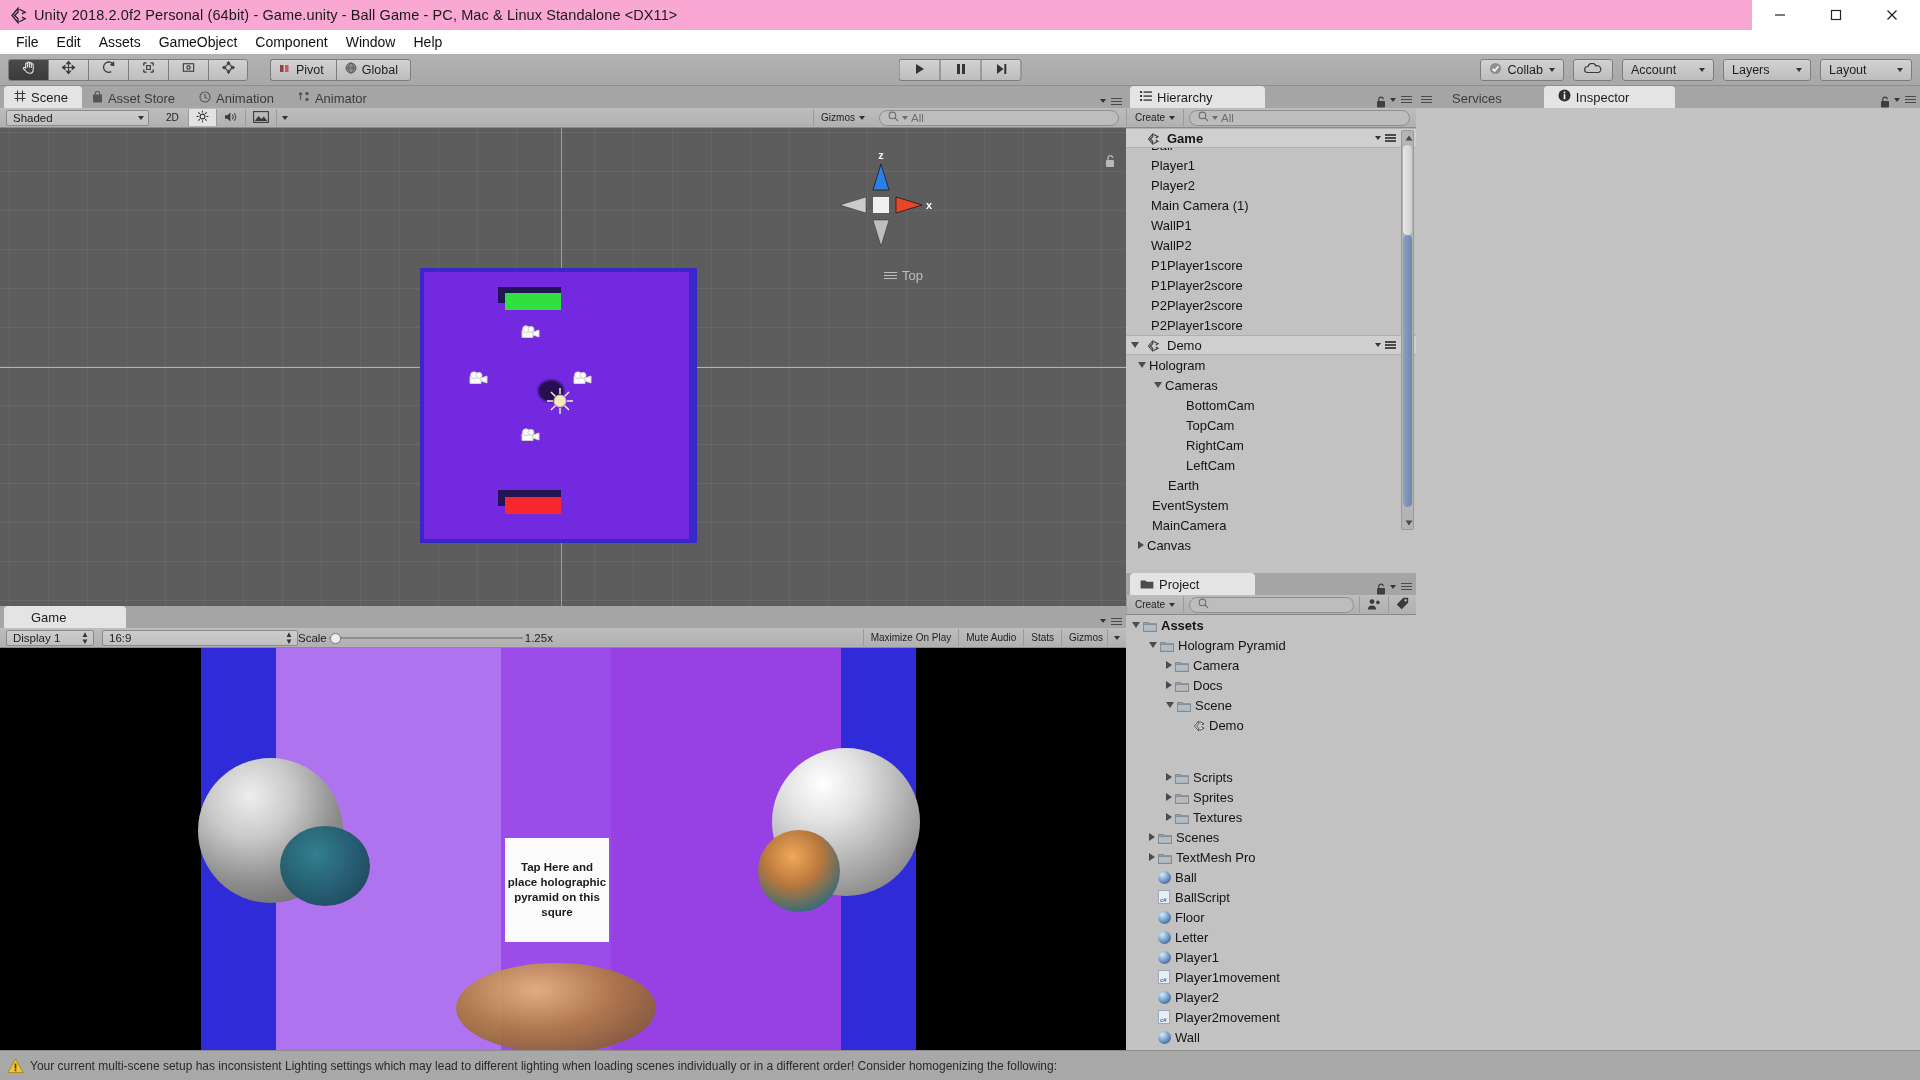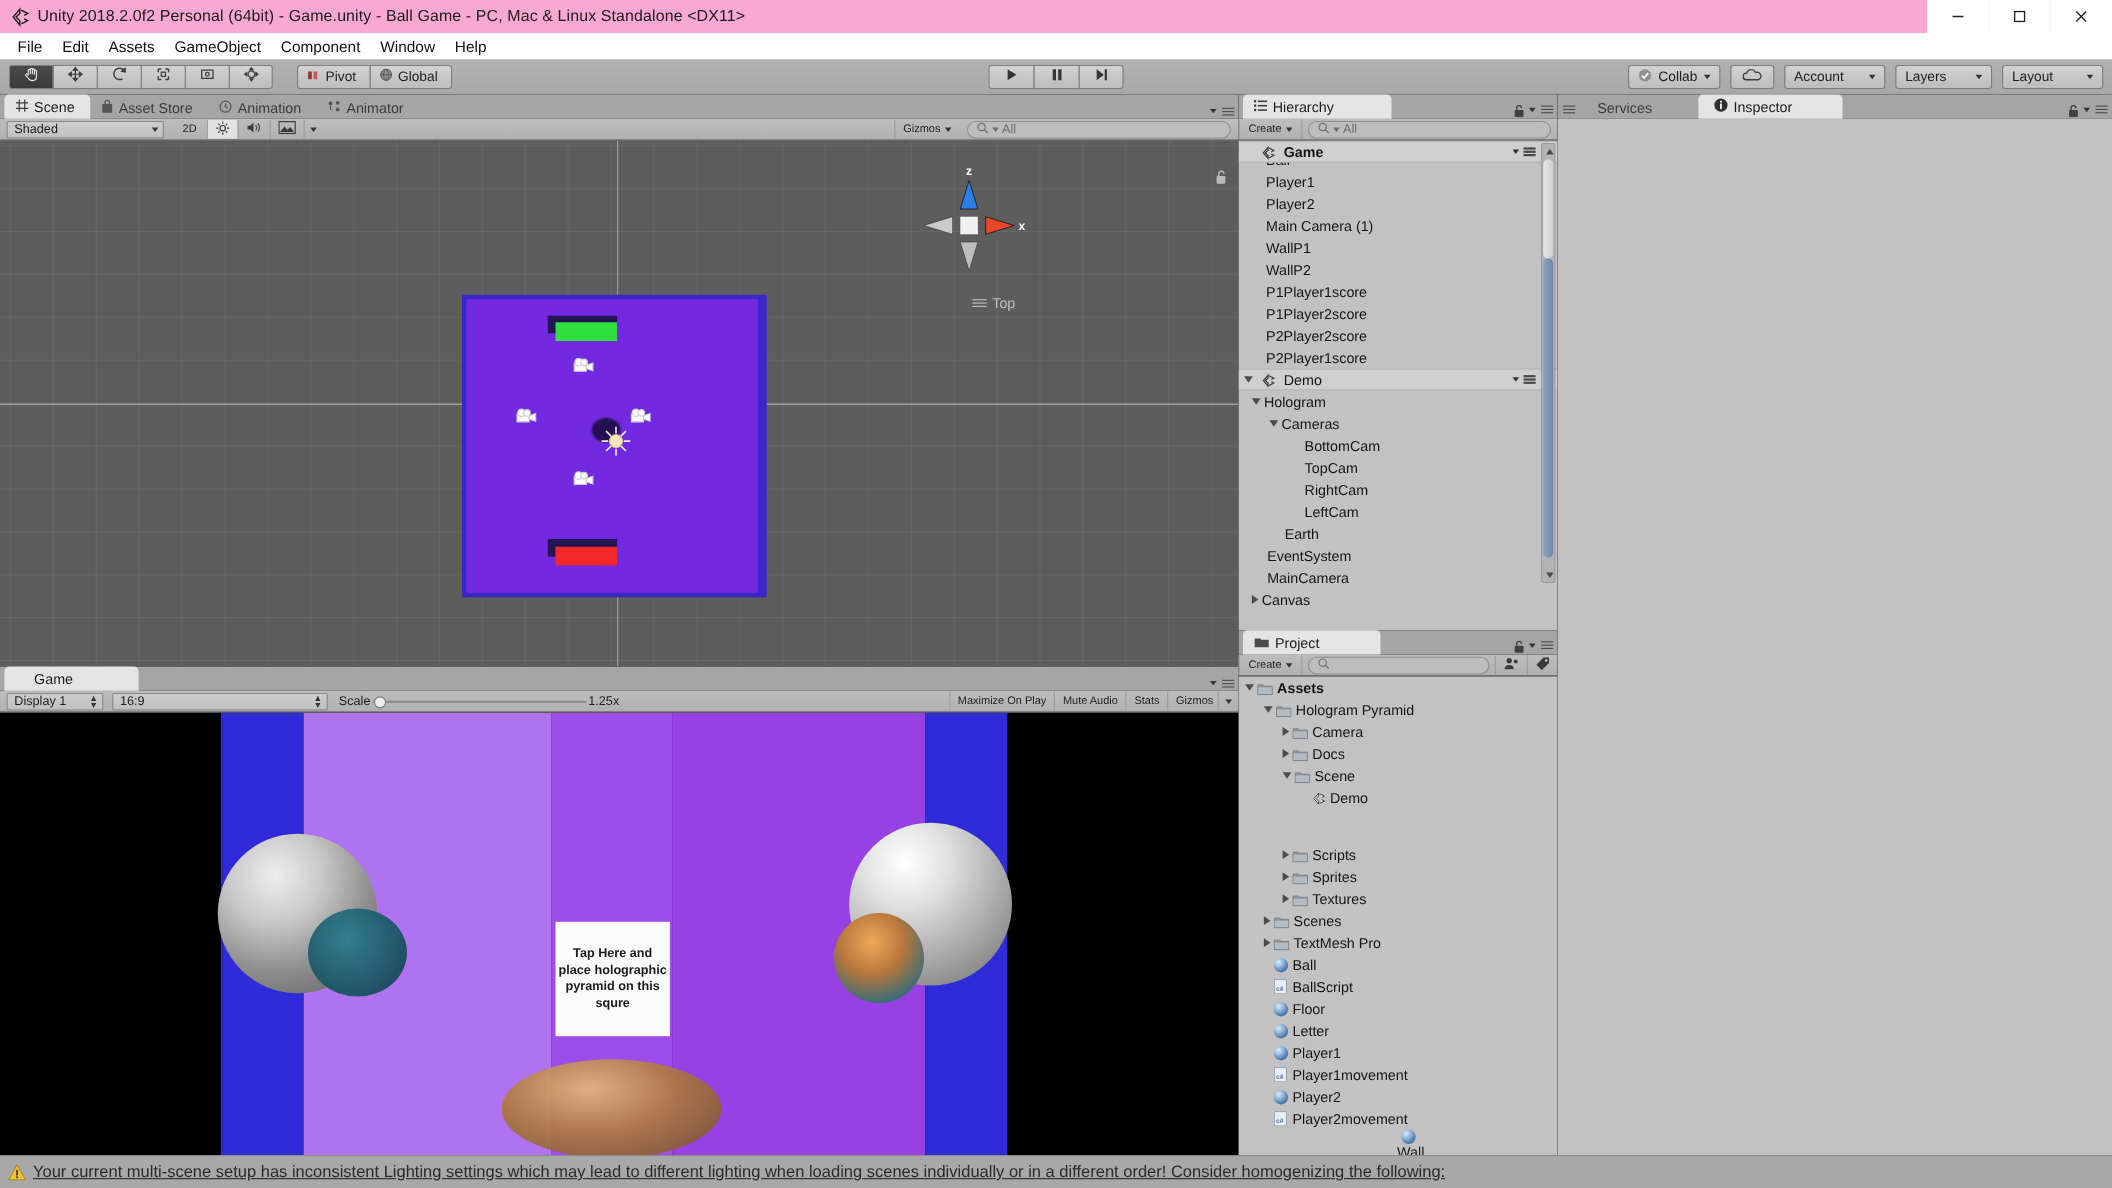--- a/index.html
+++ b/index.html
@@ -212,21 +212,21 @@
   
   #insp-panel { left: 1416px; top: 86px; width: 504px; height: 964px; }
   .insp-body { position:absolute; left:0; top:22px; right:0; bottom:0; background:#c2c2c2; }
 
   
   .statusbar {
     position: absolute; left: 0; bottom: 0; width: 1920px; height: 30px;
     background: #a8a8a8; border-top: 1px solid #8d8d8d;
     display: flex; align-items: center; padding-left: 7px; gap: 7px;
   }
-  .statusbar .msg { font-size: 15px; color: #2a2a2a; white-space: nowrap; text-decoration: underline; }
+  .statusbar .msg { font-size: 12px; color: #2a2a2a; white-space: nowrap; }
   .warn-ico { width: 16px; height: 15px; flex: none; }
 </style>
 </head>
 <body>
 
 <div id="app">
 
   <div class="titlebar">
     <span class="unity-logo">
       <svg width="19" height="19" viewBox="0 0 19 19">
@@ -614,21 +614,21 @@
 
     <div class="subtoolbar">
       <div class="sub-field" style="width:88px;margin-left:6px;gap:16px;">
         <span>Display 1</span>
         <span style="font-size:8px;line-height:7px;color:#333;">▲<br>▼</span>
       </div>
       <div class="sub-field" style="width:196px;margin-left:8px;">
         <span>16:9</span>
         <span style="font-size:8px;line-height:7px;color:#333;">▲<br>▼</span>
       </div>
-      <div style="display:flex;align-items:center;margin-left:10px;gap:2px;">
+      <div style="display:flex;align-items:center;gap:2px;">
         <span style="font-size:11.5px;color:#1c1c1c;">Scale</span>
         <span style="position:relative;width:194px;height:12px;">
           <span style="position:absolute;left:0;top:5px;width:194px;height:2px;background:#8c8c8c;display:block;"></span>
           <span style="position:absolute;left:1px;top:1px;width:11px;height:11px;border-radius:50%;background:#eee;border:1px solid #7c7c7c;display:block;"></span>
         </span>
         <span style="font-size:11.5px;color:#1c1c1c;">1.25x</span>
       </div>
       <div style="flex:1;"></div>
       <div class="sub-btn">
         <span>Maximize On Play</span>
@@ -1030,21 +1030,21 @@
         <div class="tree-row" style="padding-left: 23px;">
           <span class="tri blank"></span>
           <span class="sphere-ico"></span>
           <span>Player2</span>
         </div>
         <div class="tree-row" style="padding-left: 23px;">
           <span class="tri blank"></span>
           <span class="cs-ico"></span>
           <span>Player2movement</span>
         </div>
-        <div class="tree-row" style="padding-left: 23px; flex-direction: column;">
+        <div class="tree-row" style="padding-left: 23px;">
           <span class="tri blank"></span>
           <span class="sphere-ico"></span>
           <span>Wall</span>
         </div>
         <div class="tree-row" style="padding-left: 6px;">
           <span class="tri"></span>
           <span class="folder-ico"><svg width="14" height="11" viewBox="0 0 14 11">
               <path d="M0.4 1.6h5.1l1 1.2h7.1v7.6H0.4Z" fill="#9aa3ab" stroke="#6e757c" stroke-width="0.7"></path>
               <path d="M0.4 3.4h13.2v6.9H0.4Z" fill="#b4bcc3" stroke="#767d84" stroke-width="0.7"></path>
             </svg></span>

